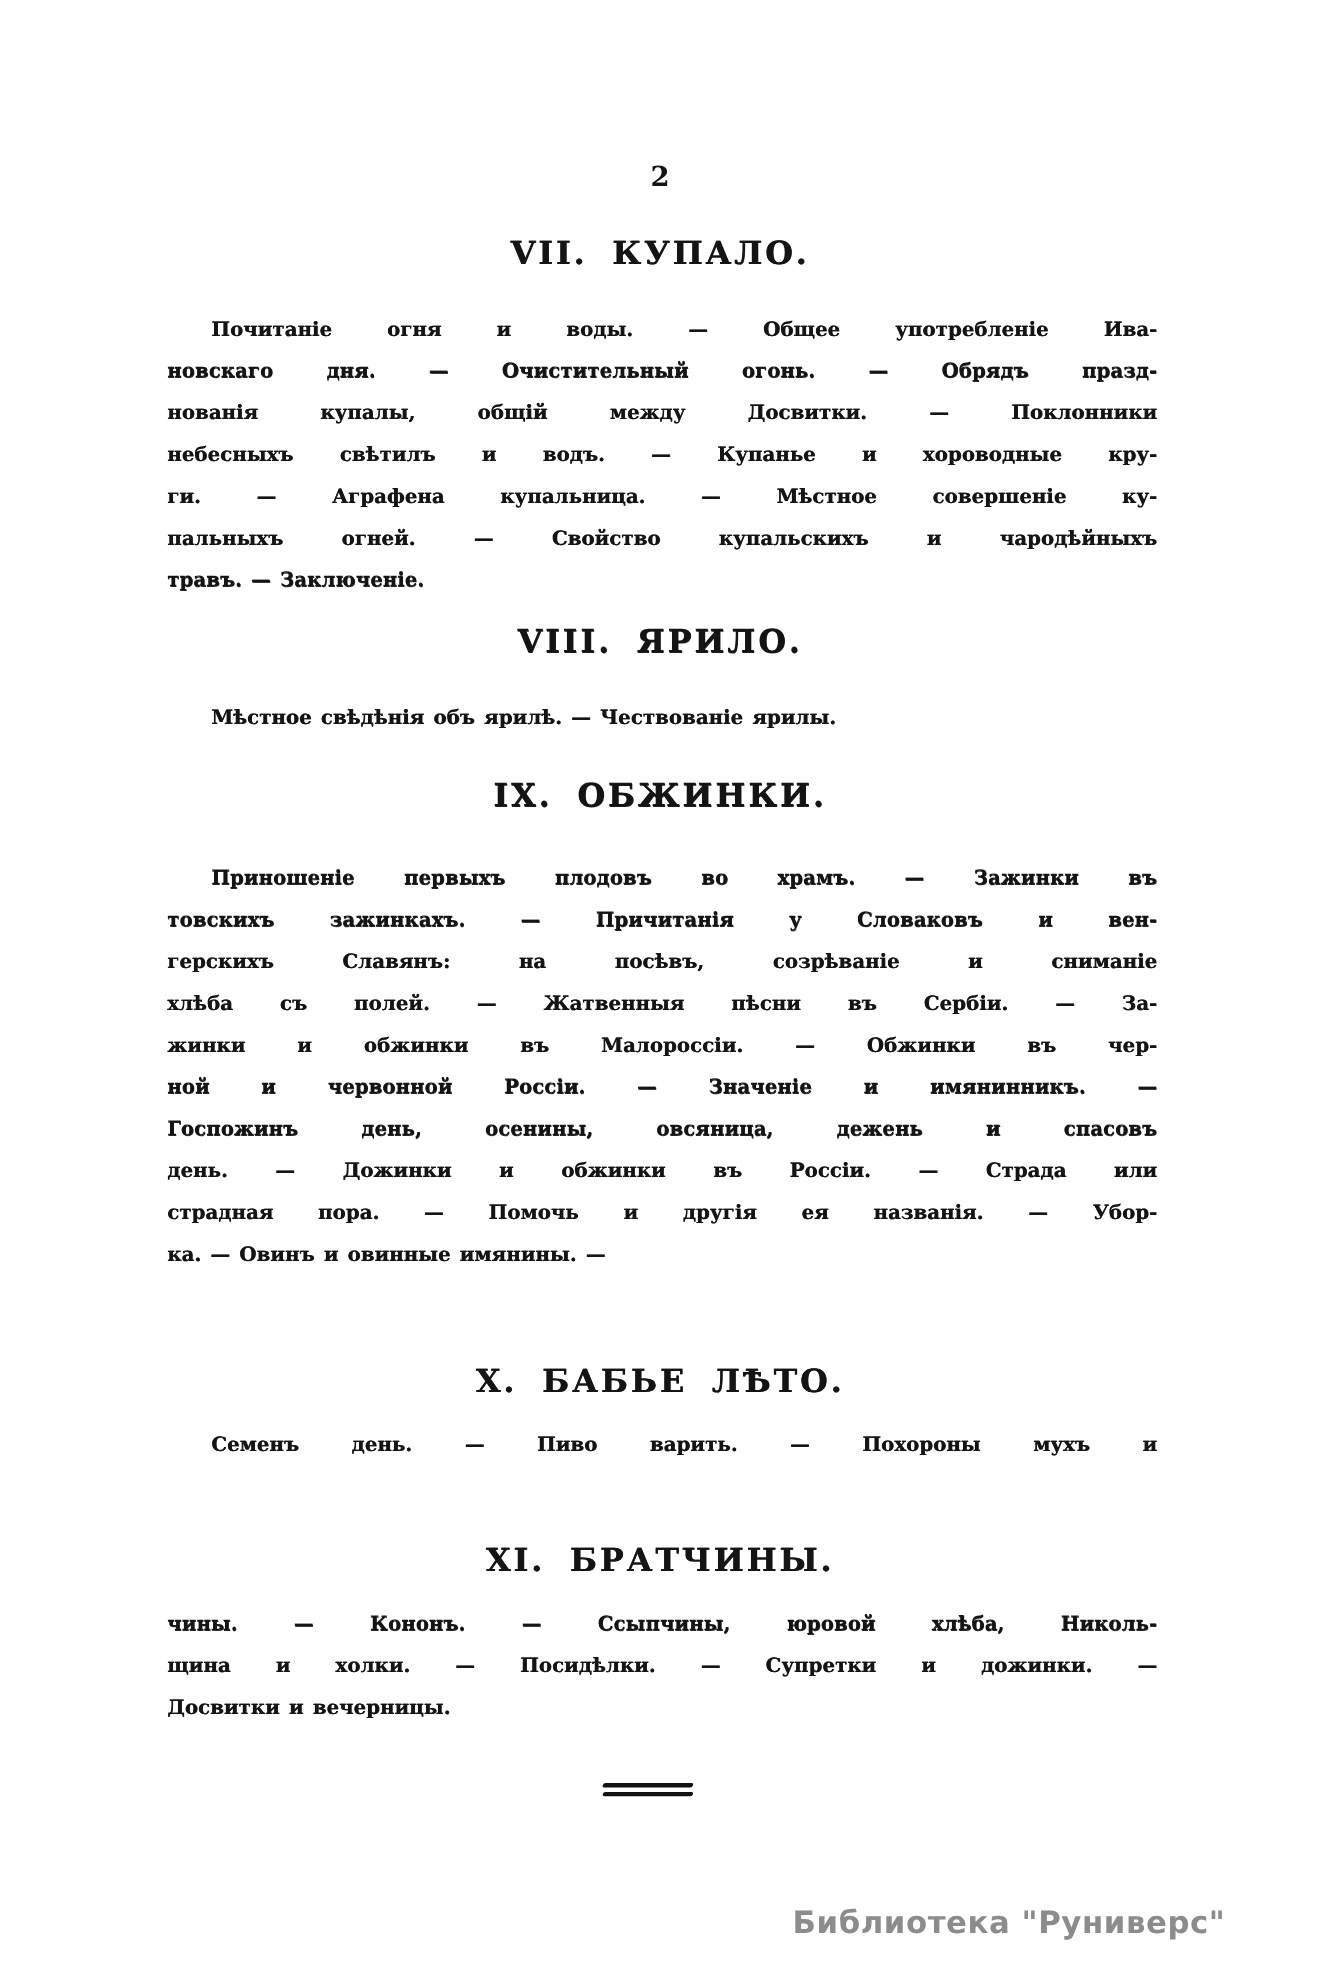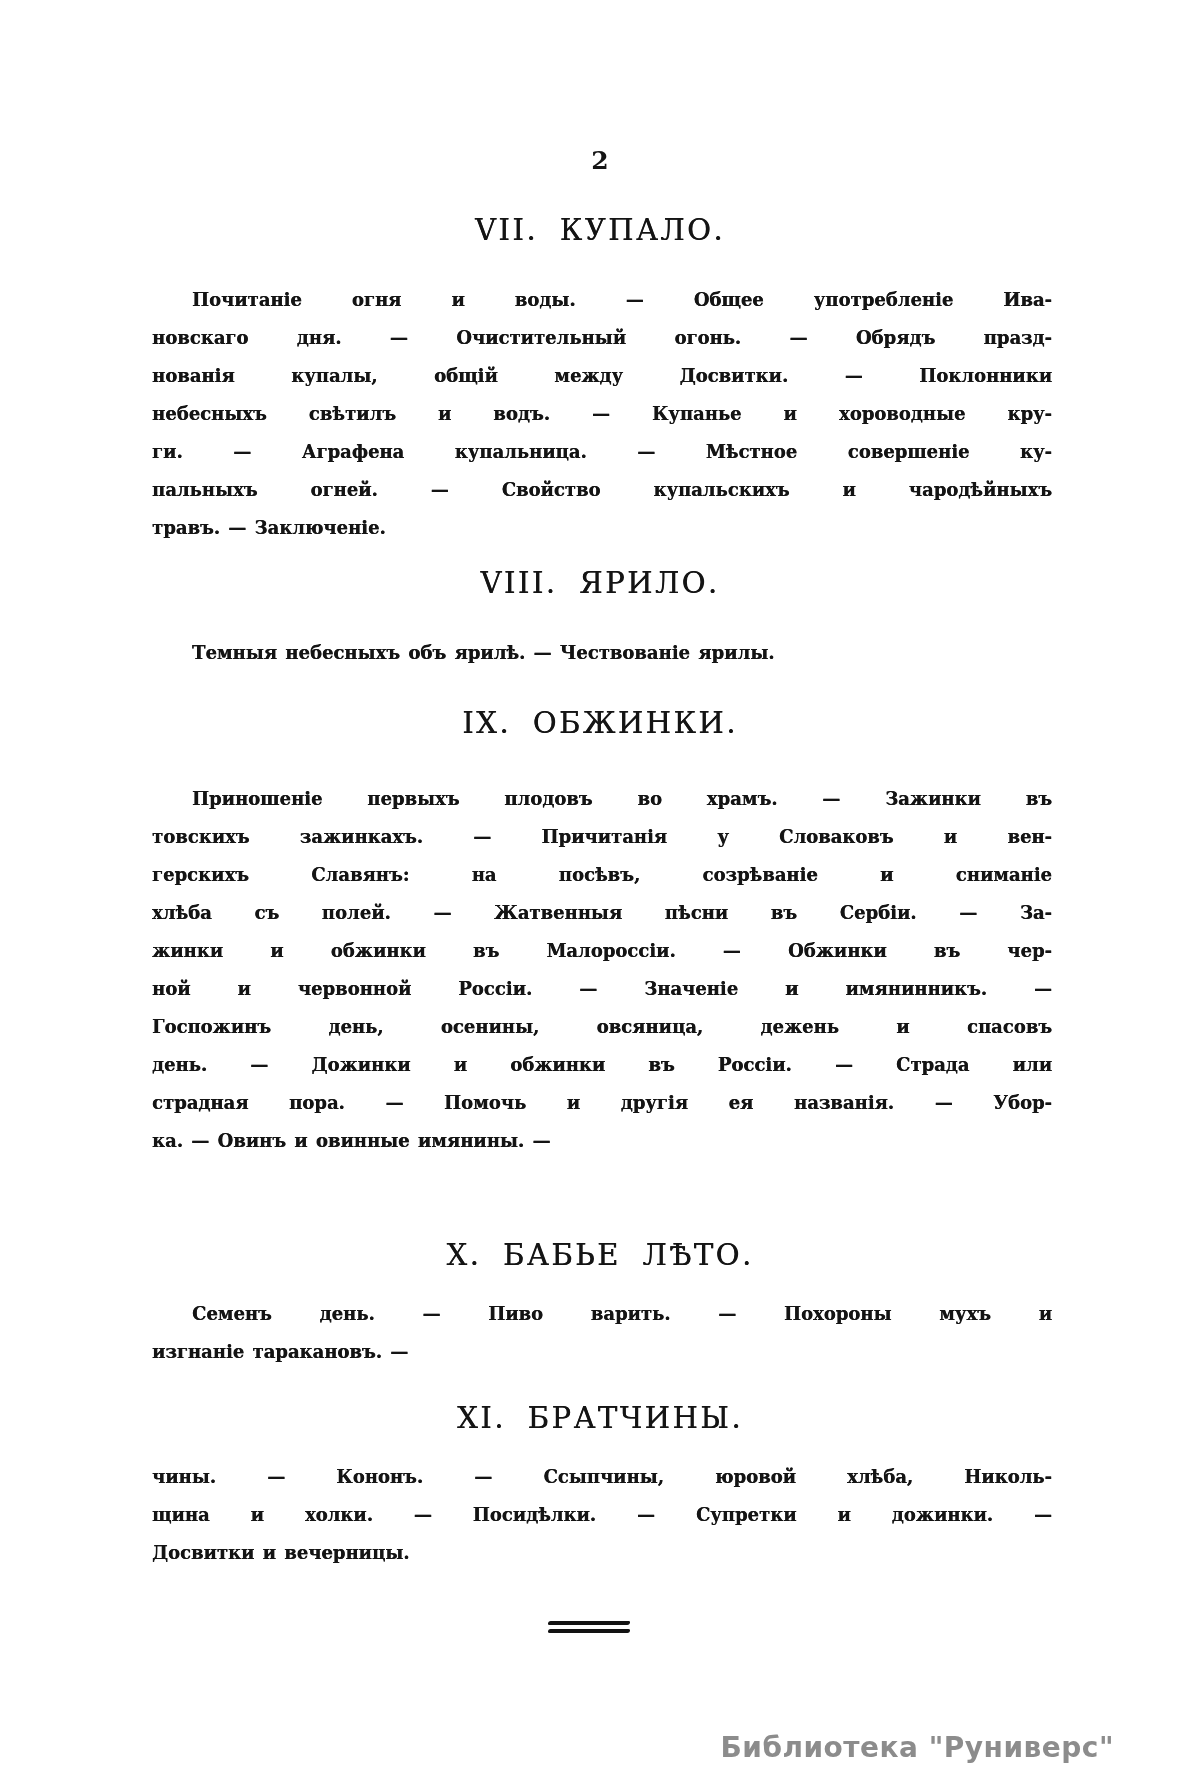--- a/index.html
+++ b/index.html
@@ -19,21 +19,21 @@
     left: 0; width: 100%;
     text-align: center;
     font-size: 25px;
     font-weight: 700;
   }
   .chapter-title {
     position: absolute;
     left: 150px; width: 900px;
     text-align: center;
     font-size: 29px;
-    font-weight: 400;
+    font-weight: 700;
     letter-spacing: 2.5px;
     word-spacing: 10px;
     text-shadow: 0.4px 0.4px 0 #1c1c1c;
   }
   .summary {
     position: absolute;
     left: 152px; width: 900px;
     font-size: 18px;
     font-weight: 700;
     word-spacing: 2px;
@@ -87,41 +87,40 @@
     <span class="tline jline">новскаго дня. — Очистительный огонь. — Обрядъ празд-</span>
     <span class="tline jline">нованія купалы, общій между Досвитки. — Поклонники</span>
     <span class="tline jline">небесныхъ свѣтилъ и водъ. — Купанье и хороводные кру-</span>
     <span class="tline jline">ги. — Аграфена купальница. — Мѣстное совершеніе ку-</span>
     <span class="tline jline">пальныхъ огней. — Свойство купальскихъ и чародѣйныхъ</span>
     <span class="tline">травъ. — Заключеніе.</span>
   </div>
 
   <div class="chapter-title" style="top:566px">VIII. ЯРИЛО.</div>
   <div class="summary" style="top:634px">
-    <span class="tline indent">Темныя небесныхъ объ ярилѣ. — Чествованіе ярилы.</span>
+    <span class="tline indent">Мѣстное свѣдѣнія объ ярилѣ. — Чествованіе ярилы.</span>
   </div>
 
   <div class="chapter-title" style="top:706px">IX. ОБЖИНКИ.</div>
   <div class="summary" style="top:780px">
     <span class="tline jline indent">Приношеніе первыхъ плодовъ во храмъ. — Зажинки въ</span>
     <span class="tline jline">товскихъ зажинкахъ. — Причитанія у Словаковъ и вен-</span>
     <span class="tline jline">герскихъ Славянъ: на посѣвъ, созрѣваніе и сниманіе</span>
     <span class="tline jline">хлѣба съ полей. — Жатвенныя пѣсни въ Сербіи. — За-</span>
     <span class="tline jline">жинки и обжинки въ Малороссіи. — Обжинки въ чер-</span>
     <span class="tline jline">ной и червонной Россіи. — Значеніе и имянинникъ. —</span>
     <span class="tline jline">Госпожинъ день, осенины, овсяница, дежень и спасовъ</span>
     <span class="tline jline">день. — Дожинки и обжинки въ Россіи. — Страда или</span>
     <span class="tline jline">страдная пора. — Помочь и другія ея названія. — Убор-</span>
     <span class="tline">ка. — Овинъ и овинные имянины. —</span>
   </div>
 
   <div class="chapter-title" style="top:1238px">X. БАБЬЕ ЛѢТО.</div>
   <div class="summary" style="top:1295px">
     <span class="tline jline indent">Семенъ день. — Пиво варить. — Похороны мухъ и</span>
-    <span class="tline">изгнаніе таракановъ. —</span>
   </div>
 
   <div class="chapter-title" style="top:1401px">XI. БРАТЧИНЫ.</div>
   <div class="summary" style="top:1458px">
     <span class="tline jline">чины. — Кононъ. — Ссыпчины, юровой хлѣба, Николь-</span>
     <span class="tline jline">щина и холки. — Посидѣлки. — Супретки и дожинки. —</span>
     <span class="tline">Досвитки и вечерницы.</span>
   </div>
 
   <div class="divider">

